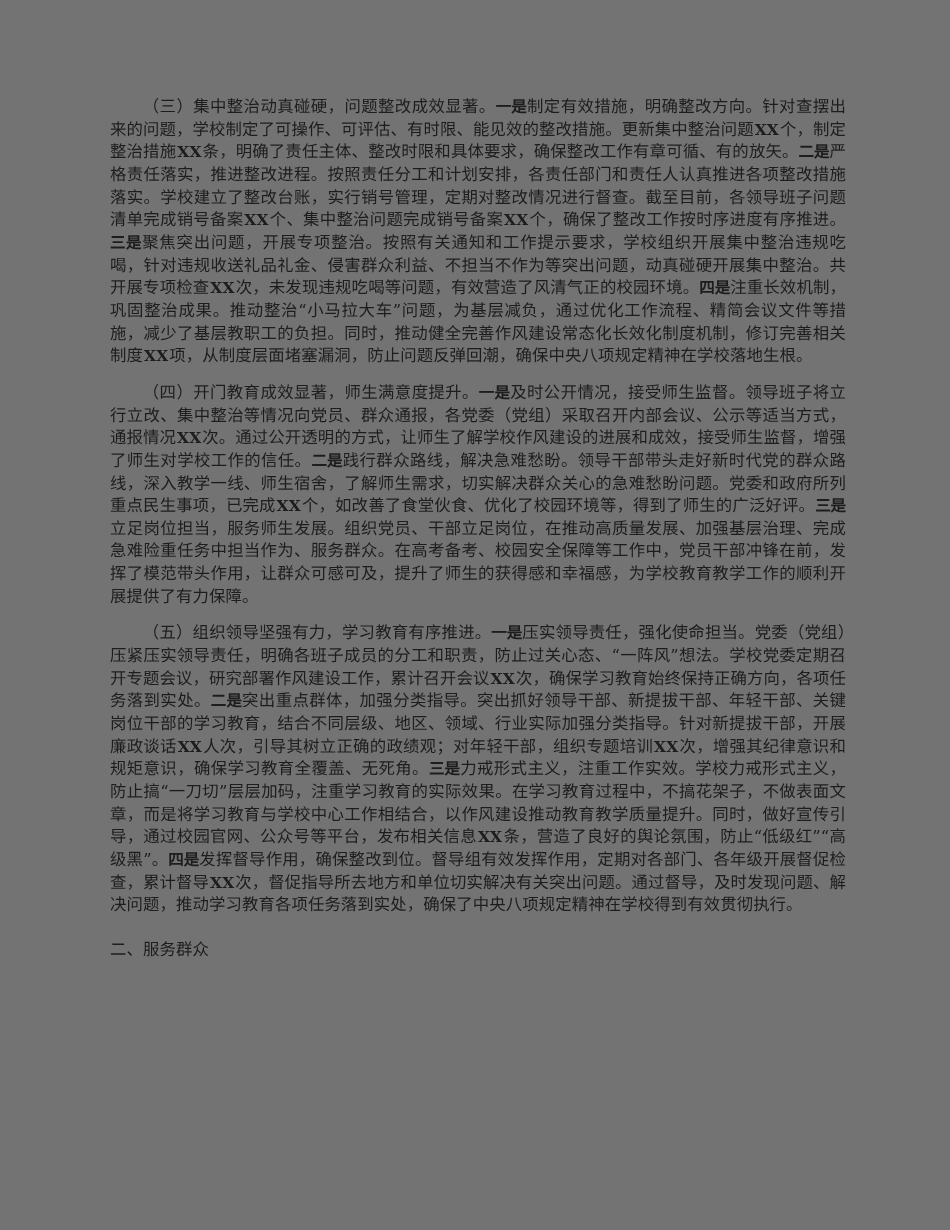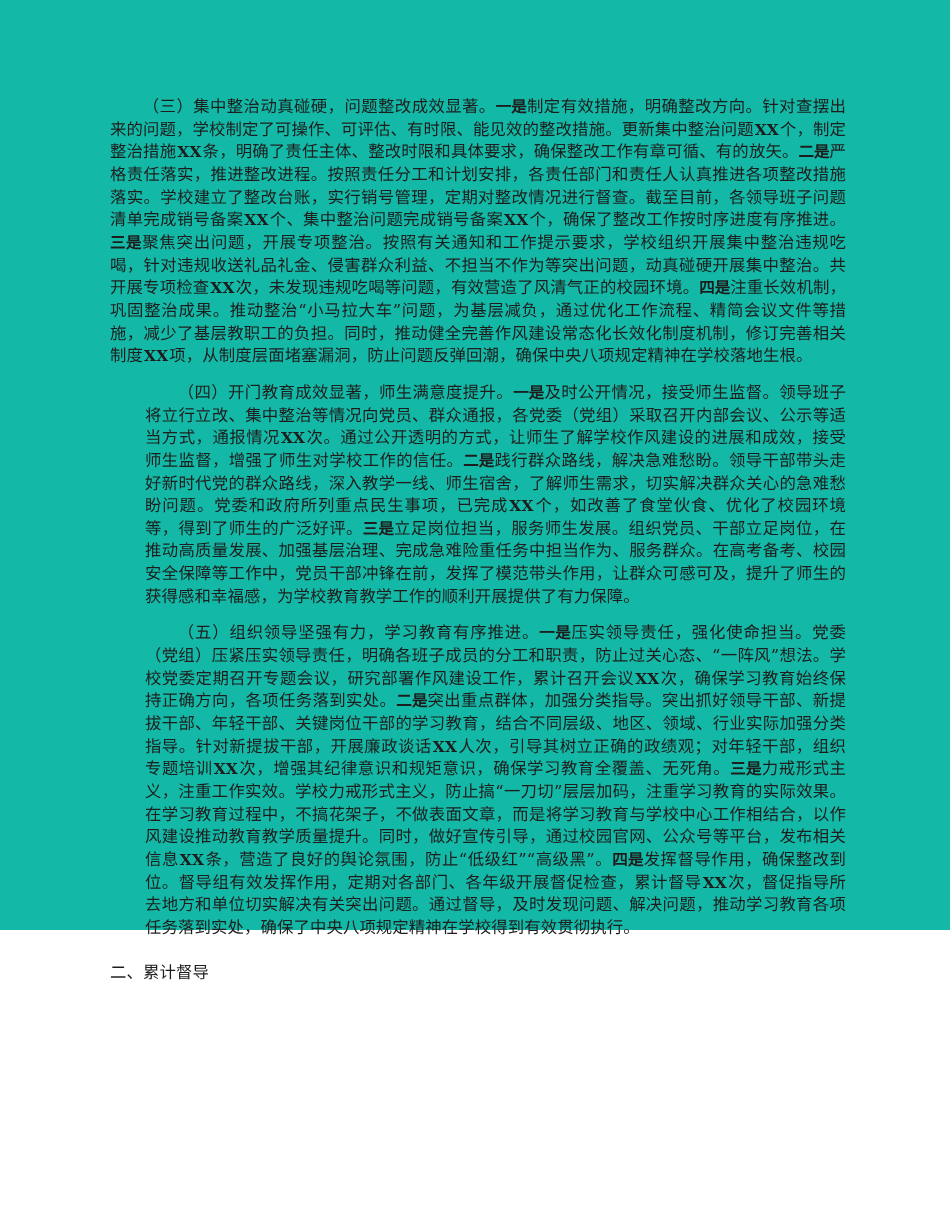--- a/index.html
+++ b/index.html
@@ -15,43 +15,42 @@
     overflow: hidden;
     font-family: "DejaVu Serif", "Liberation Serif", serif;
     color: #1c1c1c;
     -webkit-font-smoothing: antialiased;
   }
   .page {
     position: absolute;
     left: 0;
     top: 0;
     width: 950px;
-    height: 930px;
-    background: #14b8a6;
+    height: 1230px;
+    background: #737373;
   }
   .content {
     position: absolute;
     left: 110px;
     top: 96px;
     width: 736px;
   }
   p.para {
     margin: 0 0 0 0;
     font-size: 16.4px;
     line-height: 22.65px;
     text-align: justify;
     text-justify: inter-ideograph;
     text-indent: 2em;
     letter-spacing: 0.1px;
     word-break: break-all;
     color: #1d1d1d;
   }
   p.para + p.para {
     margin-top: 14px;
-    margin-left: 35px;
   }
   h2.heading {
     margin: 22px 0 0 0;
     font-size: 16.4px;
     line-height: 22.65px;
     font-weight: normal;
     text-indent: 0;
     letter-spacing: 0.1px;
     color: #1d1d1d;
   }
@@ -77,17 +76,17 @@
 
 <div class="page">
   <div class="content">
 
     <p class="para"><span>（三）集中整治动真碰硬，问题整改成效显著。</span><b class="em">一是</b><span>制定有效措施，明确整改方向。针对查摆出来的问题，学校制定了可操作、可评估、有时限、能见效的整改措施。更新集中整治问题</span><b class="num">XX</b><span>个，制定整治措施</span><b class="num">XX</b><span>条，明确了责任主体、整改时限和具体要求，确保整改工作有章可循、有的放矢。</span><b class="em">二是</b><span>严格责任落实，推进整改进程。按照责任分工和计划安排，各责任部门和责任人认真推进各项整改措施落实。学校建立了整改台账，实行销号管理，定期对整改情况进行督查。截至目前，各领导班子问题清单完成销号备案</span><b class="num">XX</b><span>个、集中整治问题完成销号备案</span><b class="num">XX</b><span>个，确保了整改工作按时序进度有序推进。</span><b class="em">三是</b><span>聚焦突出问题，开展专项整治。按照有关通知和工作提示要求，学校组织开展集中整治违规吃喝，针对违规收送礼品礼金、侵害群众利益、不担当不作为等突出问题，动真碰硬开展集中整治。共开展专项检查</span><b class="num">XX</b><span>次，未发现违规吃喝等问题，有效营造了风清气正的校园环境。</span><b class="em">四是</b><span>注重长效机制，巩固整治成果。推动整治“小马拉大车”问题，为基层减负，通过优化工作流程、精简会议文件等措施，减少了基层教职工的负担。同时，推动健全完善作风建设常态化长效化制度机制，修订完善相关制度</span><b class="num">XX</b><span>项，从制度层面堵塞漏洞，防止问题反弹回潮，确保中央八项规定精神在学校落地生根。</span></p>
 
     <p class="para"><span>（四）开门教育成效显著，师生满意度提升。</span><b class="em">一是</b><span>及时公开情况，接受师生监督。领导班子将立行立改、集中整治等情况向党员、群众通报，各党委（党组）采取召开内部会议、公示等适当方式，通报情况</span><b class="num">XX</b><span>次。通过公开透明的方式，让师生了解学校作风建设的进展和成效，接受师生监督，增强了师生对学校工作的信任。</span><b class="em">二是</b><span>践行群众路线，解决急难愁盼。领导干部带头走好新时代党的群众路线，深入教学一线、师生宿舍，了解师生需求，切实解决群众关心的急难愁盼问题。党委和政府所列重点民生事项，已完成</span><b class="num">XX</b><span>个，如改善了食堂伙食、优化了校园环境等，得到了师生的广泛好评。</span><b class="em">三是</b><span>立足岗位担当，服务师生发展。组织党员、干部立足岗位，在推动高质量发展、加强基层治理、完成急难险重任务中担当作为、服务群众。在高考备考、校园安全保障等工作中，党员干部冲锋在前，发挥了模范带头作用，让群众可感可及，提升了师生的获得感和幸福感，为学校教育教学工作的顺利开展提供了有力保障。</span></p>
 
     <p class="para"><span>（五）组织领导坚强有力，学习教育有序推进。</span><b class="em">一是</b><span>压实领导责任，强化使命担当。党委（党组）压紧压实领导责任，明确各班子成员的分工和职责，防止过关心态、“一阵风”想法。学校党委定期召开专题会议，研究部署作风建设工作，累计召开会议</span><b class="num">XX</b><span>次，确保学习教育始终保持正确方向，各项任务落到实处。</span><b class="em">二是</b><span>突出重点群体，加强分类指导。突出抓好领导干部、新提拔干部、年轻干部、关键岗位干部的学习教育，结合不同层级、地区、领域、行业实际加强分类指导。针对新提拔干部，开展廉政谈话</span><b class="num">XX</b><span>人次，引导其树立正确的政绩观；对年轻干部，组织专题培训</span><b class="num">XX</b><span>次，增强其纪律意识和规矩意识，确保学习教育全覆盖、无死角。</span><b class="em">三是</b><span>力戒形式主义，注重工作实效。学校力戒形式主义，防止搞“一刀切”层层加码，注重学习教育的实际效果。在学习教育过程中，不搞花架子，不做表面文章，而是将学习教育与学校中心工作相结合，以作风建设推动教育教学质量提升。同时，做好宣传引导，通过校园官网、公众号等平台，发布相关信息</span><b class="num">XX</b><span>条，营造了良好的舆论氛围，防止“低级红”“高级黑”。</span><b class="em">四是</b><span>发挥督导作用，确保整改到位。督导组有效发挥作用，定期对各部门、各年级开展督促检查，累计督导</span><b class="num">XX</b><span>次，督促指导所去地方和单位切实解决有关突出问题。通过督导，及时发现问题、解决问题，推动学习教育各项任务落到实处，确保了中央八项规定精神在学校得到有效贯彻执行。</span></p>
 
-    <h2 class="heading">二、累计督导</h2>
+    <h2 class="heading">二、服务群众</h2>
 
 
   </div>
 </div>
 
 </body></html>

